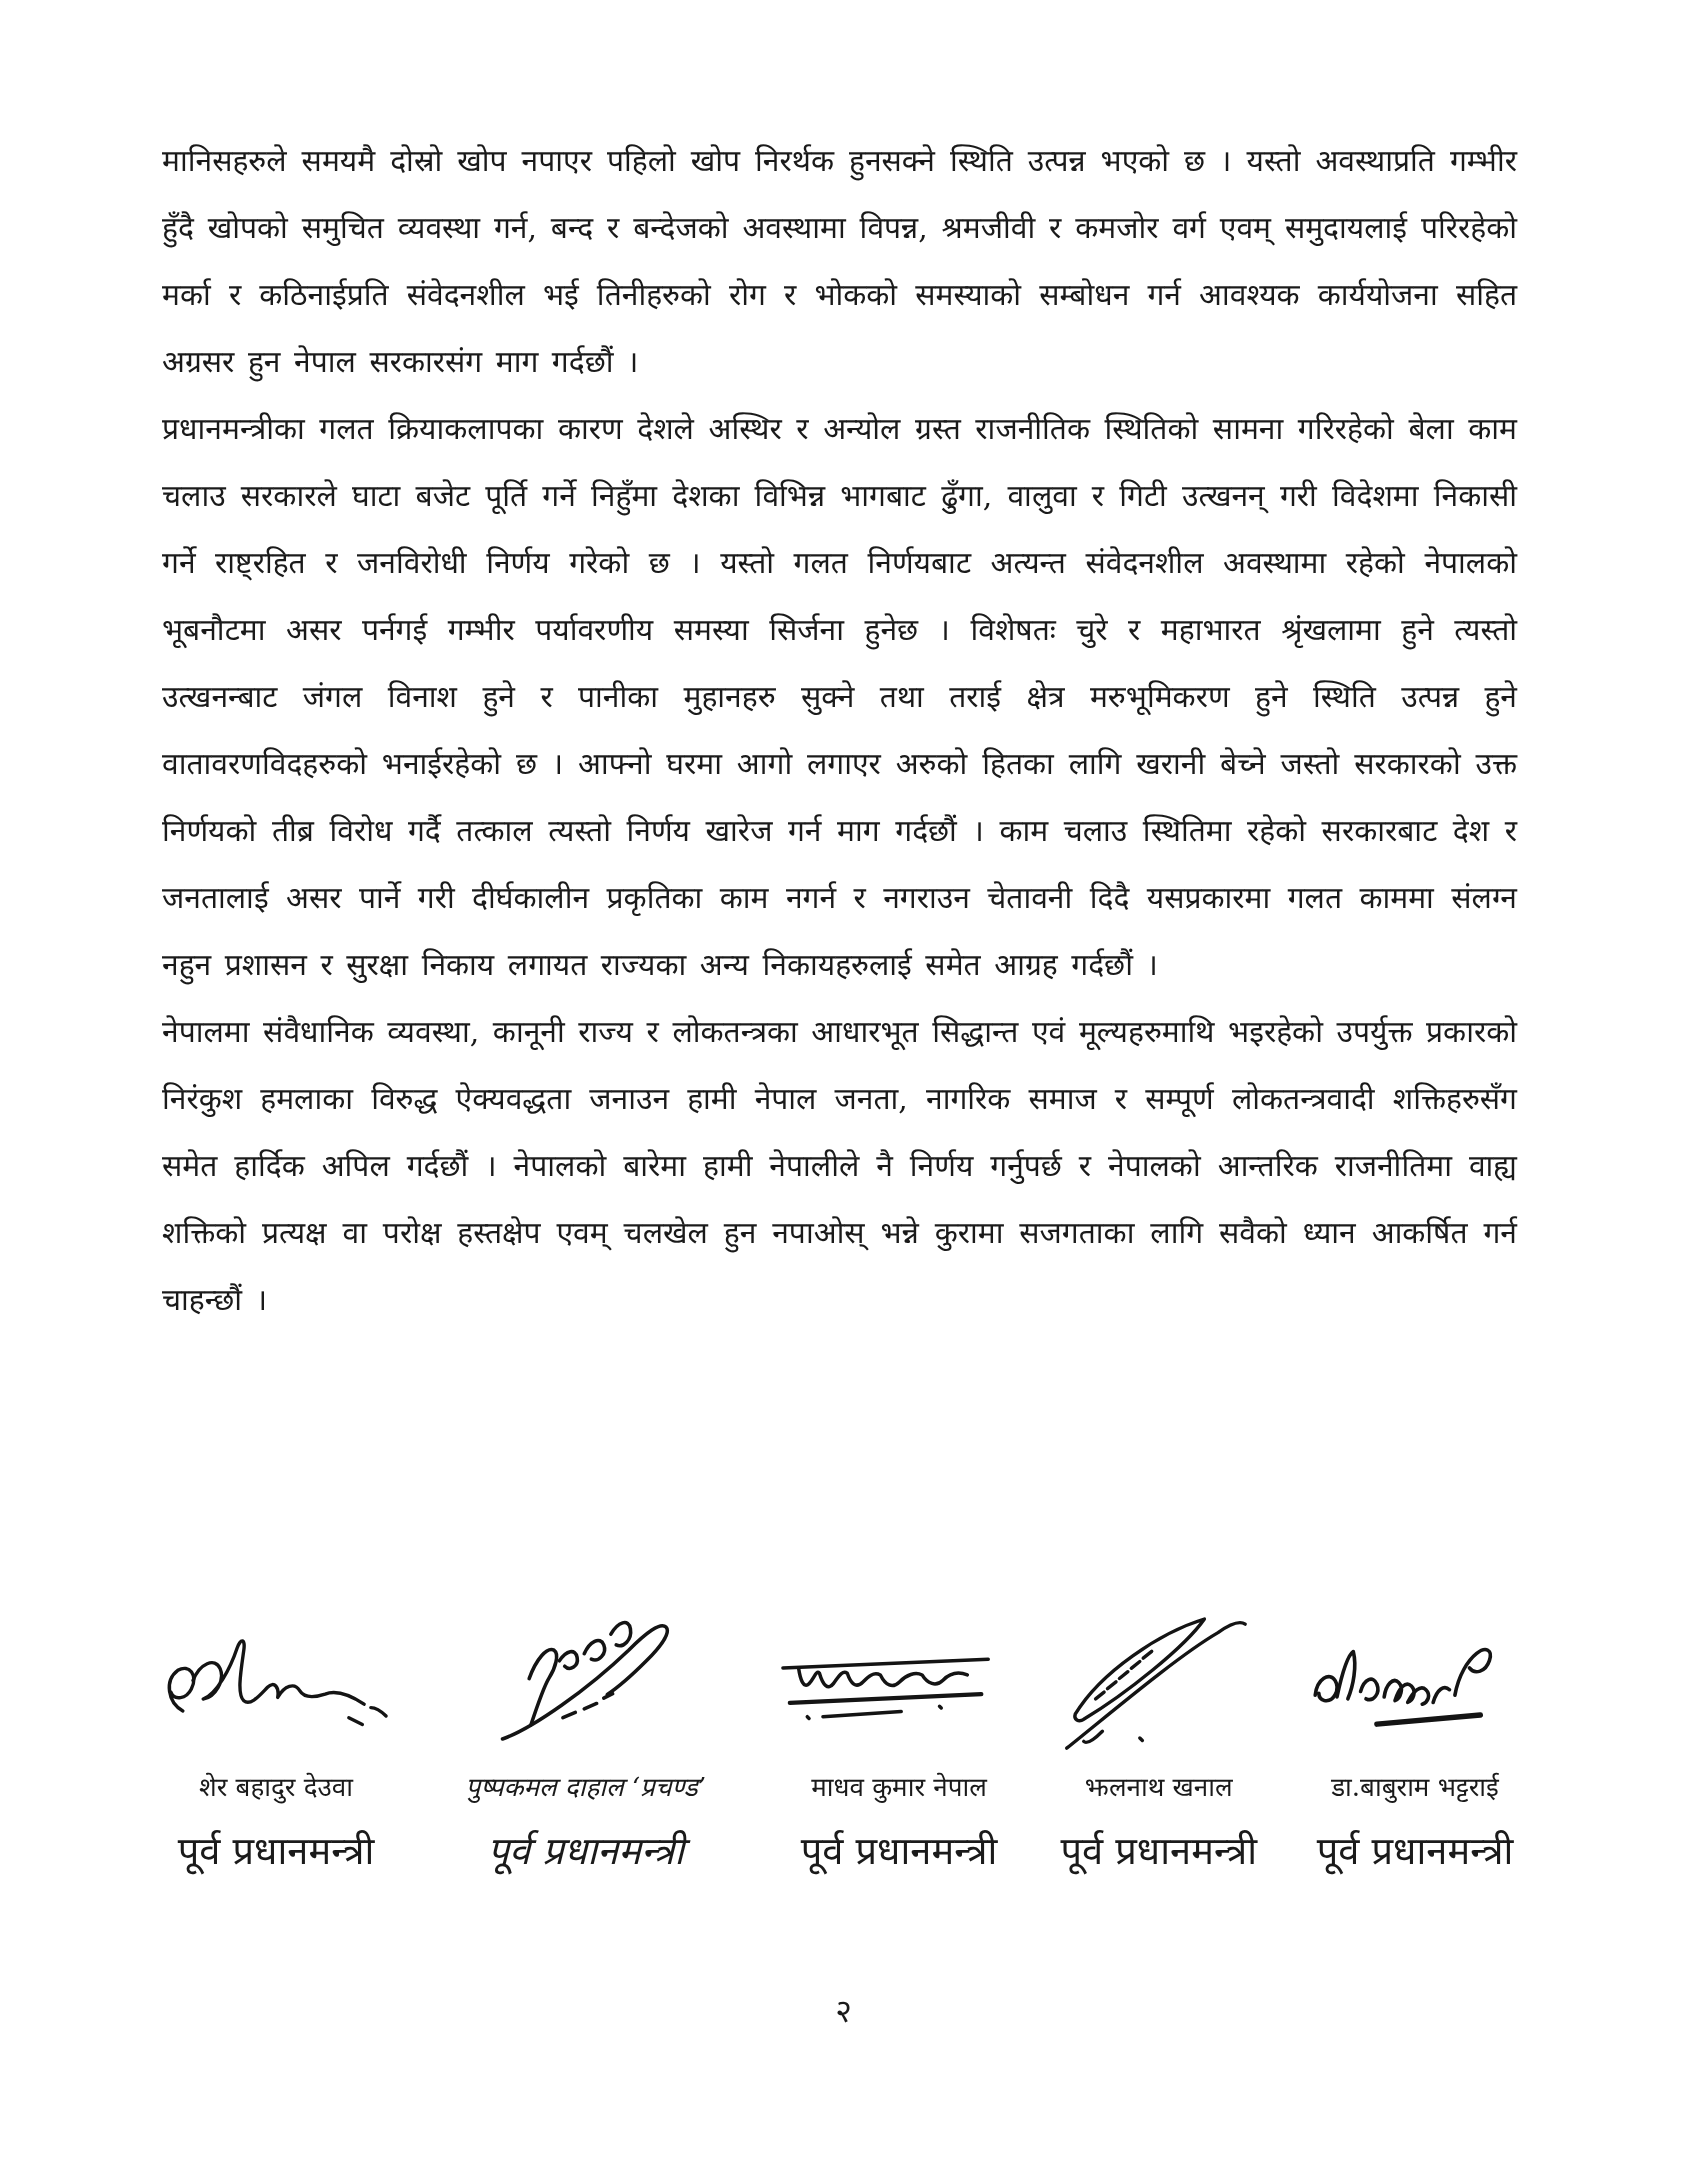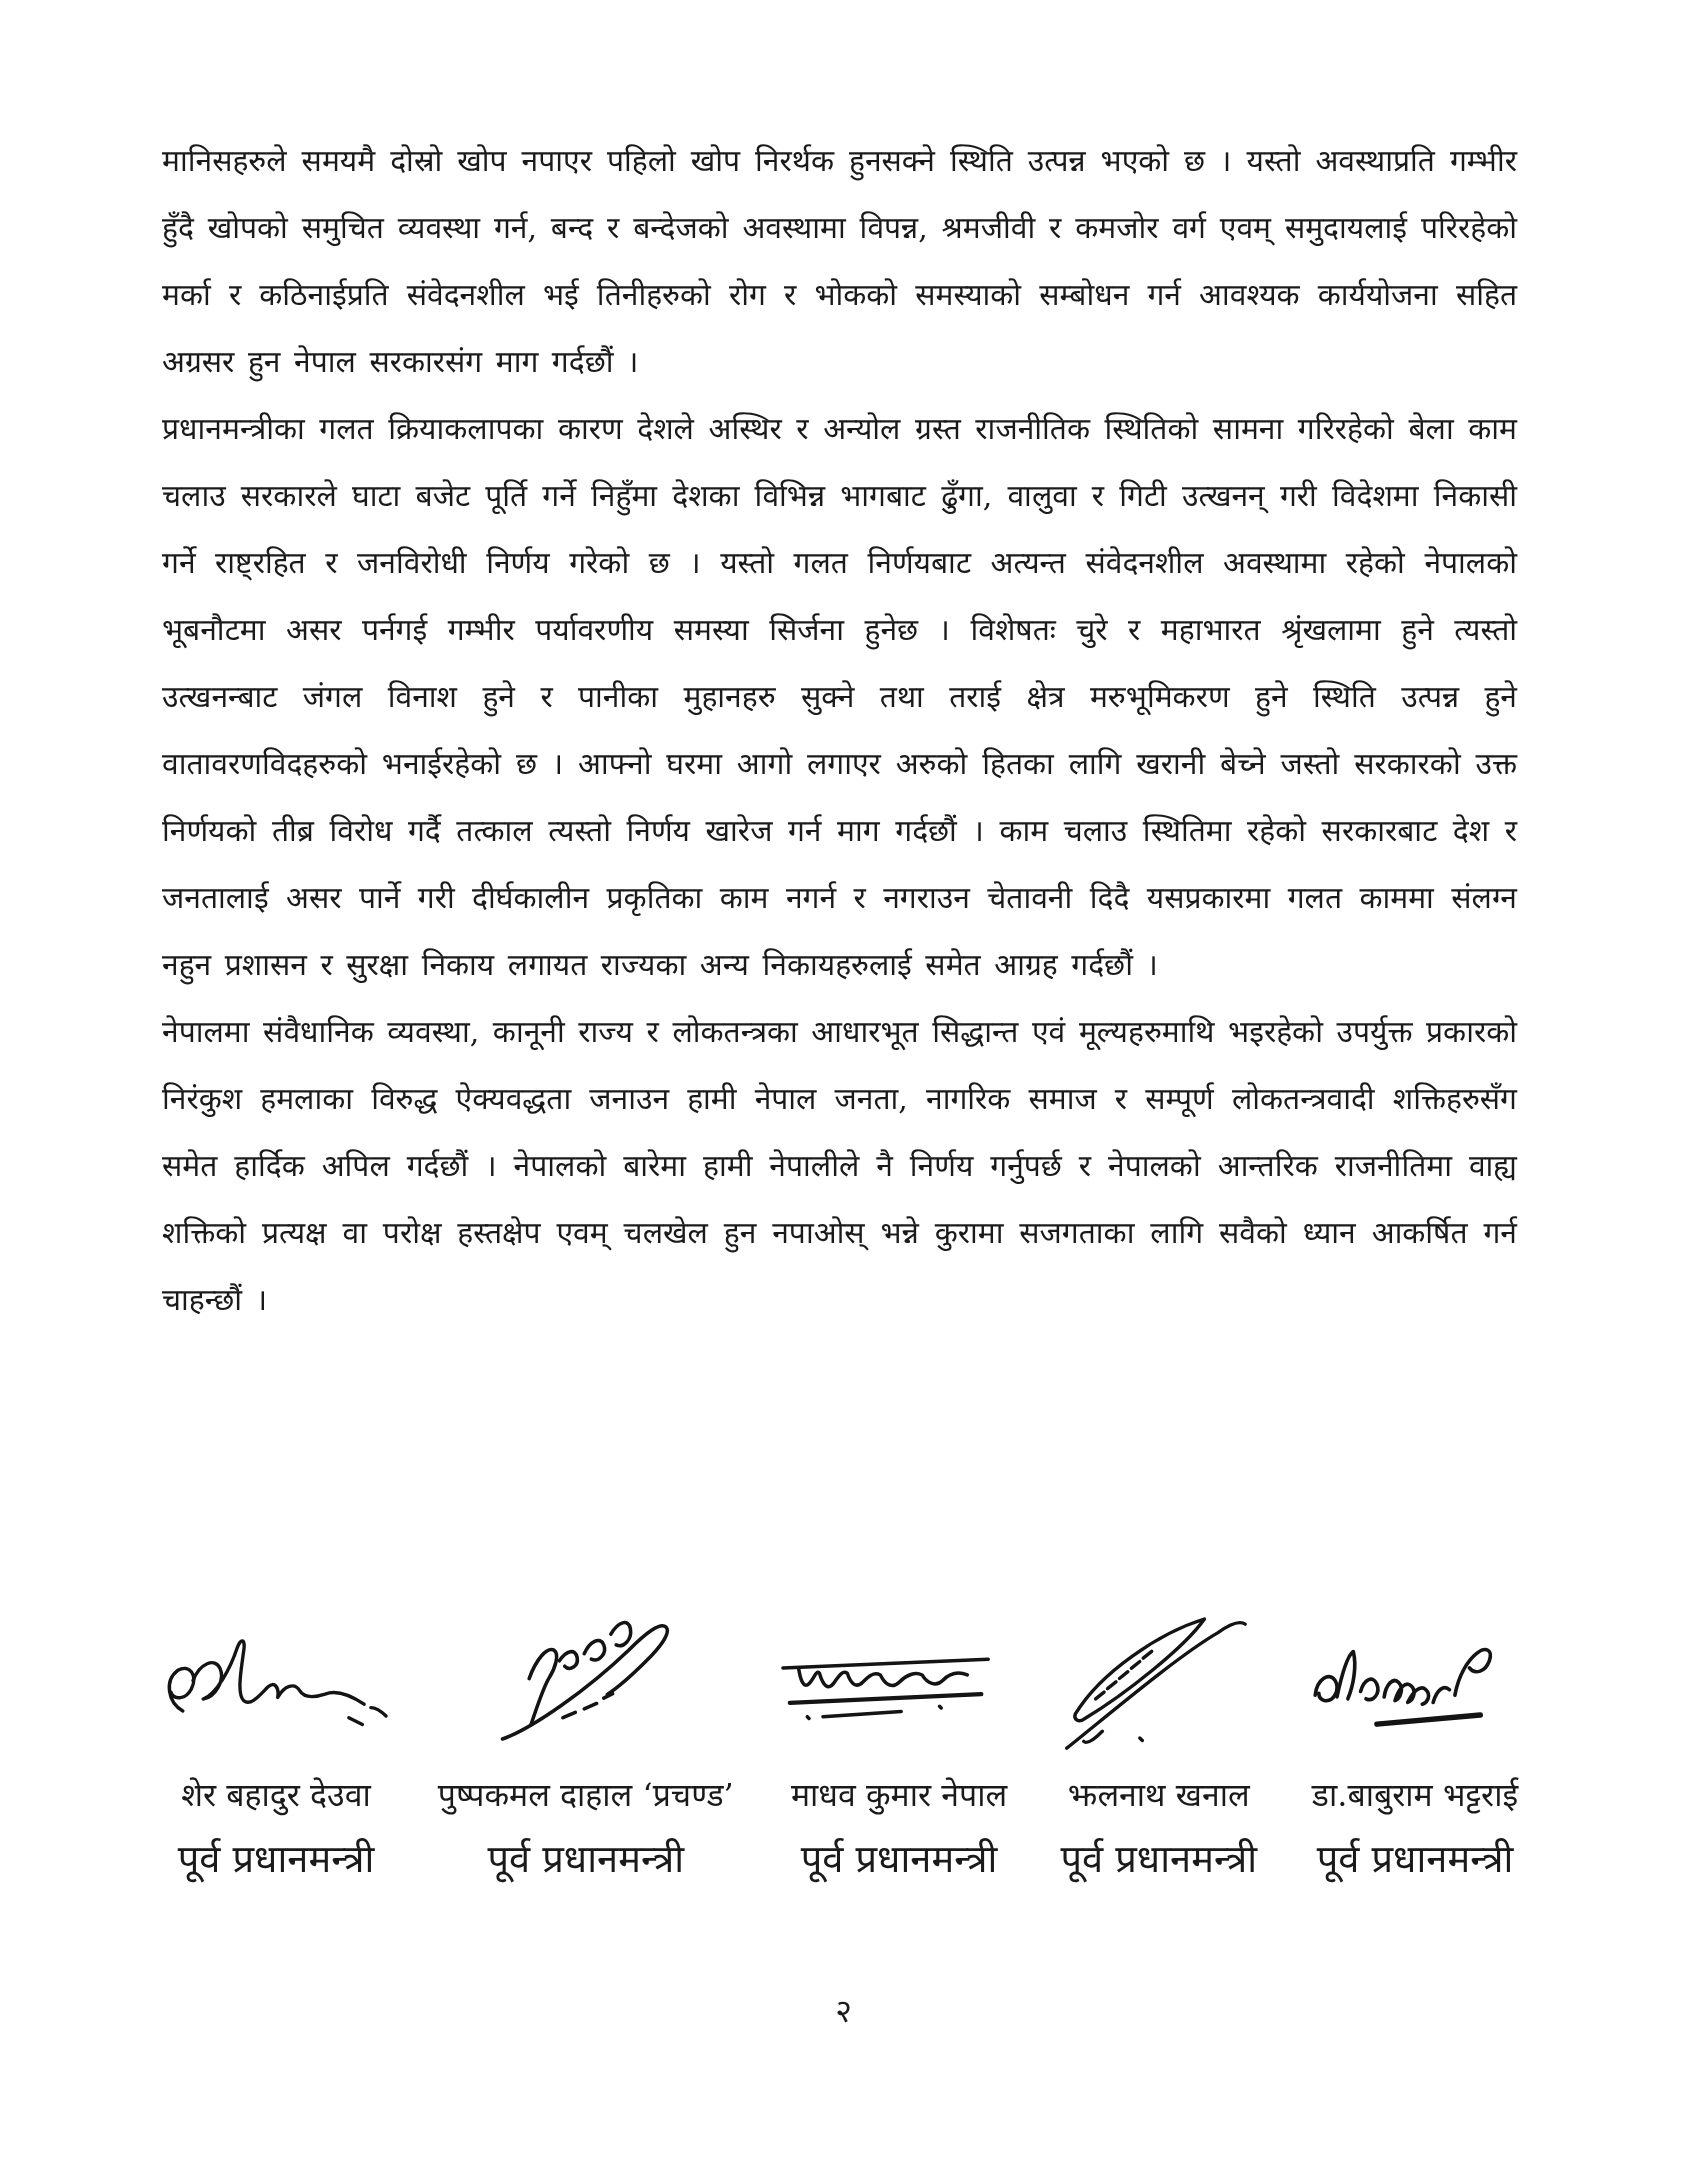--- a/index.html
+++ b/index.html
@@ -39,37 +39,37 @@
     justify-content: space-between;
     align-items: flex-end;
   }
   .sig-col {
     display: flex;
     flex-direction: column;
     justify-content: flex-end;
     align-items: center;
   }
   .sig-col.c1 { flex: 0 0 254px; }
-  .sig-col.c2 { flex: 0 0 328px; }
+  .sig-col.c2 { flex: 0 0 328px; font-style: italic; }
   .sig-col.c3 { flex: 0 0 261px; align-items: center; }
   .sig-col.c4 { flex: 0 0 221px; }
   .sig-col.c5 { flex: 0 0 254px; justify-content: center; }
   .sig-svg {
     display: block;
     width: 100%;
     height: 151px;
     stroke: #141414;
     fill: none;
     stroke-width: 4;
     stroke-linecap: round;
     stroke-linejoin: round;
   }
   .sig-name {
-    margin-top: 20px;
-    font-size: 32px;
+    margin-top: 12px;
+    font-size: 26px;
     line-height: 40px;
     white-space: nowrap;
     color: #1a1a1a;
   }
   .sig-title {
     margin-top: 24px;
     font-size: 38px;
     line-height: 40px;
     white-space: nowrap;
     color: #1a1a1a;

